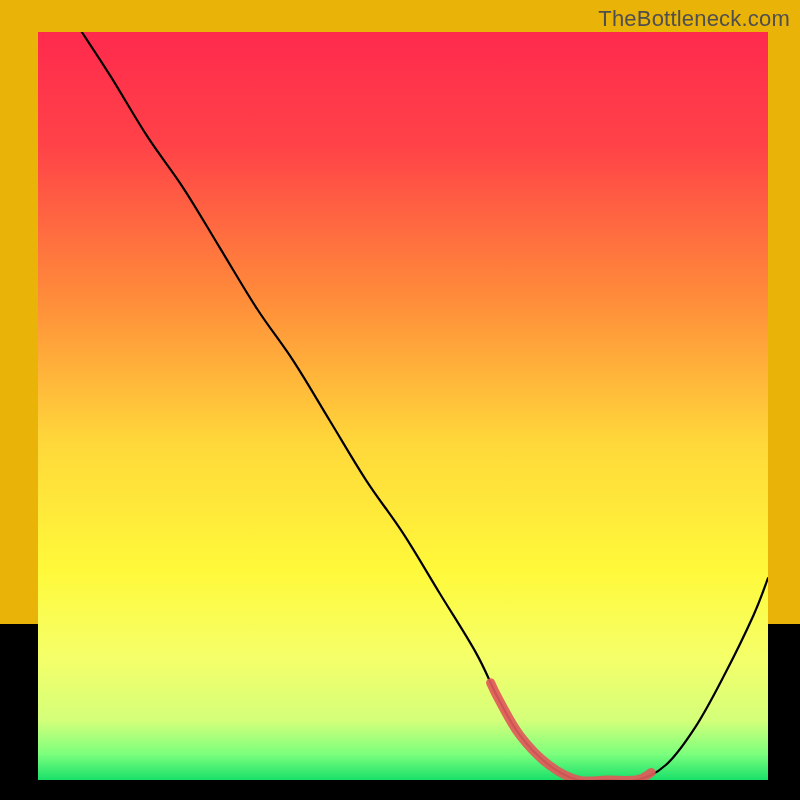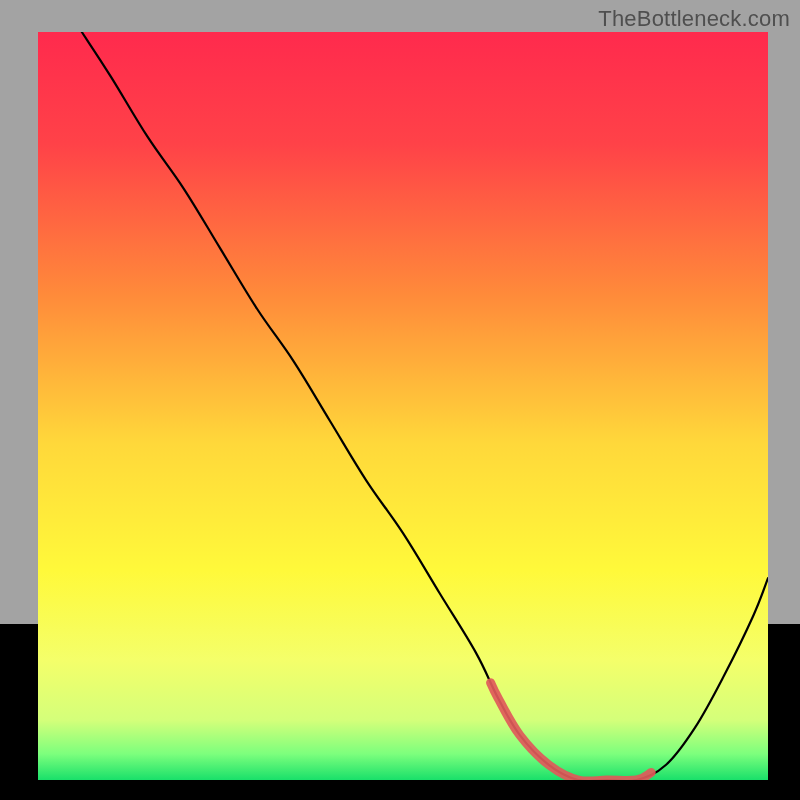--- a/index.html
+++ b/index.html
@@ -10,21 +10,21 @@
     background: #000;
     overflow: hidden;
     font-family: Arial, Helvetica, sans-serif;
   }
   .frame {
     position: absolute;
     left: 0;
     top: 0;
     width: 800px;
     height: 624px;
-    background: #a3a3a3;
+    background: #eab308;
   }
   .attribution {
     position: absolute;
     top: 6px;
     right: 10px;
     color: #4f4f4f;
     font-size: 22px;
     font-weight: 500;
     letter-spacing: 0.2px;
   }

